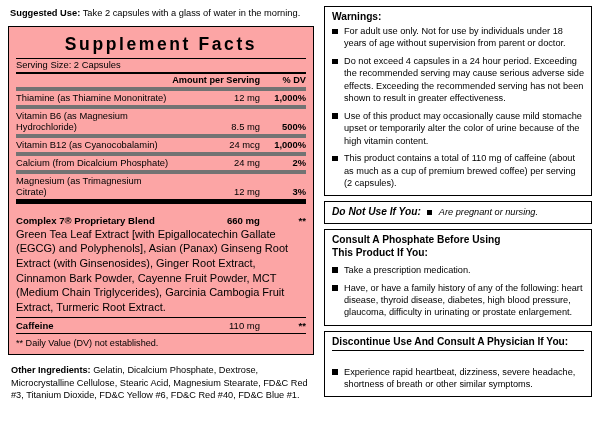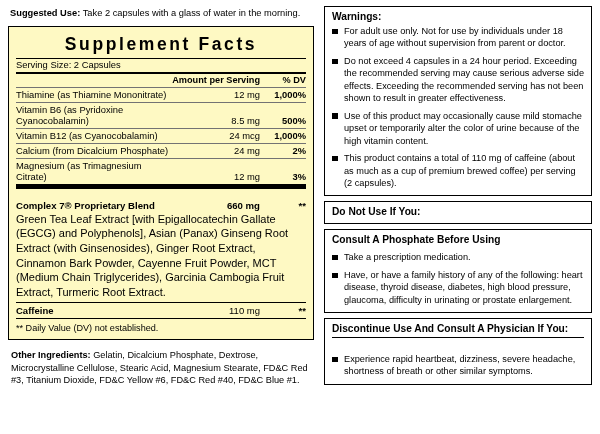--- a/index.html
+++ b/index.html
@@ -37,21 +37,21 @@
     font-size: 9.3px;
     line-height: 1.35;
     padding: 1px 2px 6px 2px;
   }
   .suggested b { font-weight: bold; }
 
   
   .panel {
     border: 1.6px solid #000;
     padding: 5px 7px 6px 7px;
-    background: #fef9c3;
+    background: #fca5a5;
   }
   .sf-title {
     font-size: 17.5px;
     font-weight: bold;
     letter-spacing: 2.6px;
     text-align: center;
     line-height: 1.15;
     margin: 2px 0 4px 0;
   }
   .sf-serving {
@@ -80,21 +80,21 @@
   table.sf th.dv, table.sf td.dv {
     text-align: right;
     white-space: nowrap;
     width: 42px;
   }
   table.sf th {
     font-weight: bold;
     font-size: 9.2px;
   }
   table.sf tr.bordered td {
-    border-top: 1px solid #737373;
+    border-top: 4px solid #737373;
   }
   td.bold, .bold { font-weight: bold; }
 
   .blend-head {
     display: flex;
     align-items: baseline;
     font-size: 9.6px;
     font-weight: bold;
     padding: 11px 0 1px 0;
   }
@@ -163,20 +163,21 @@
     position: absolute;
     left: 0; top: 3.5px;
     width: 5.5px; height: 5.5px;
     background: #000;
   }
   .inline-row {
     display: flex;
     align-items: center;
     gap: 6px;
     font-size: 10.2px;
+    font-style: italic;
   }
   .inline-row .lbl { font-weight: bold; white-space: nowrap; }
   .inline-row .val {
     position: relative;
     padding-left: 12px;
     font-weight: normal;
     font-size: 9.2px;
   }
   .inline-row .val::before {
     content: "";
@@ -215,21 +216,21 @@
           <th></th>
           <th class="amt">Amount per Serving</th>
           <th class="dv">% DV</th>
         </tr>
         <tr class="bordered">
           <td>Thiamine (as Thiamine Mononitrate)</td>
           <td class="amt">12  mg</td>
           <td class="dv bold">1,000%</td>
         </tr>
         <tr class="bordered">
-          <td>Vitamin B6 (as Pyridoxine Cyanocobalamin)</td>
+          <td>Vitamin B6 (as Magnesium Hydrochloride)</td>
           <td class="amt">8.5  mg</td>
           <td class="dv bold">500%</td>
         </tr>
         <tr class="bordered">
           <td>Vitamin B12 (as Cyanocobalamin)</td>
           <td class="amt">24  mcg</td>
           <td class="dv bold">1,000%</td>
         </tr>
         <tr class="bordered">
           <td>Calcium (from Dicalcium Phosphate)</td>
@@ -278,26 +279,28 @@
         <li>For adult use only. Not for use by individuals under 18 years of age without supervision from parent or doctor.</li>
         <li>Do not exceed 4 capsules in a 24 hour period. Exceeding the recommended serving may cause serious adverse side effects. Exceeding the recommended serving has not been shown to result in greater effectiveness.</li>
         <li>Use of this product may occasionally cause mild stomache upset or temporarily alter the color of urine because of the high vitamin content.</li>
         <li>This product contains a total of 110 mg of caffeine (about as much as a cup of premium brewed coffee) per serving (2 capsules).</li>
       </ul>
     </div>
 
     <div class="rbox">
       <div class="inline-row">
         <span class="lbl">Do Not Use If You:</span>
+        <span class="val">Are pregnant or nursing.</span>
       </div>
     </div>
 
     <div class="rbox">
       <div class="title-2line">
         <div>Consult A Phosphate Before Using</div>
+        <div>This Product If You:</div>
       </div>
       <ul class="bullets">
         <li>Take a prescription medication.</li>
         <li>Have, or have a family history of any of the following: heart disease, thyroid disease, diabetes, high blood pressure, glaucoma, difficulty in urinating or prostate enlargement.</li>
       </ul>
     </div>
 
     <div class="rbox">
       <div class="rbox-title underline">Discontinue Use And Consult A Physician If You:</div>
       <ul class="bullets">

